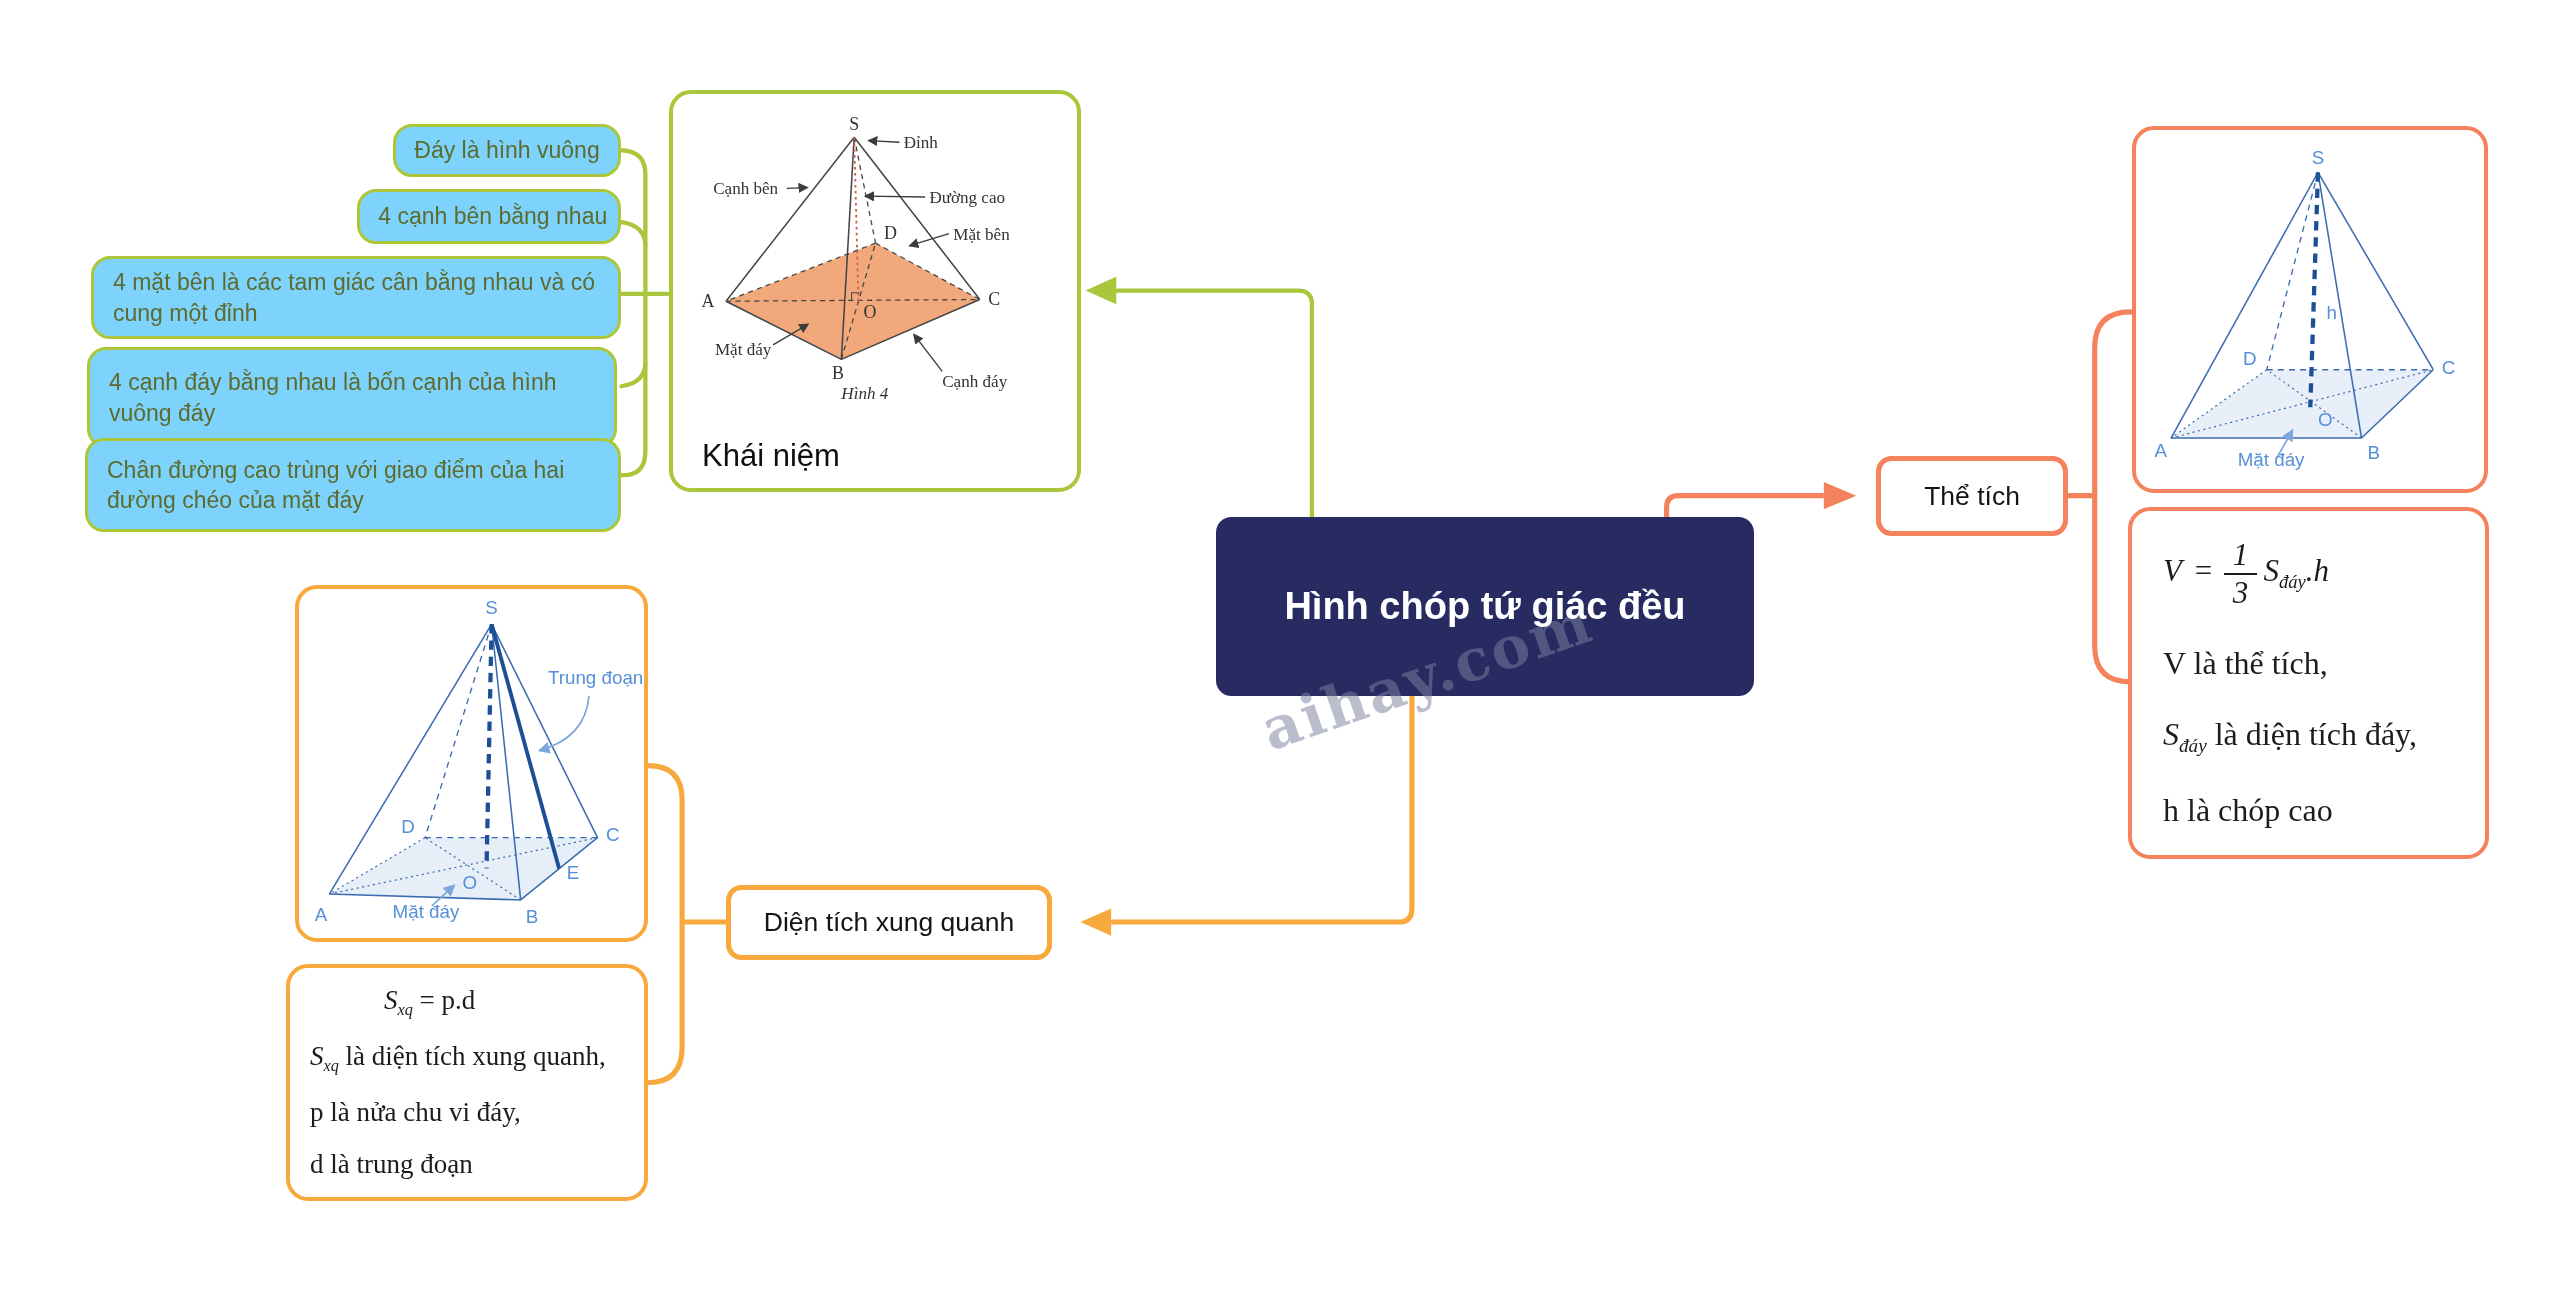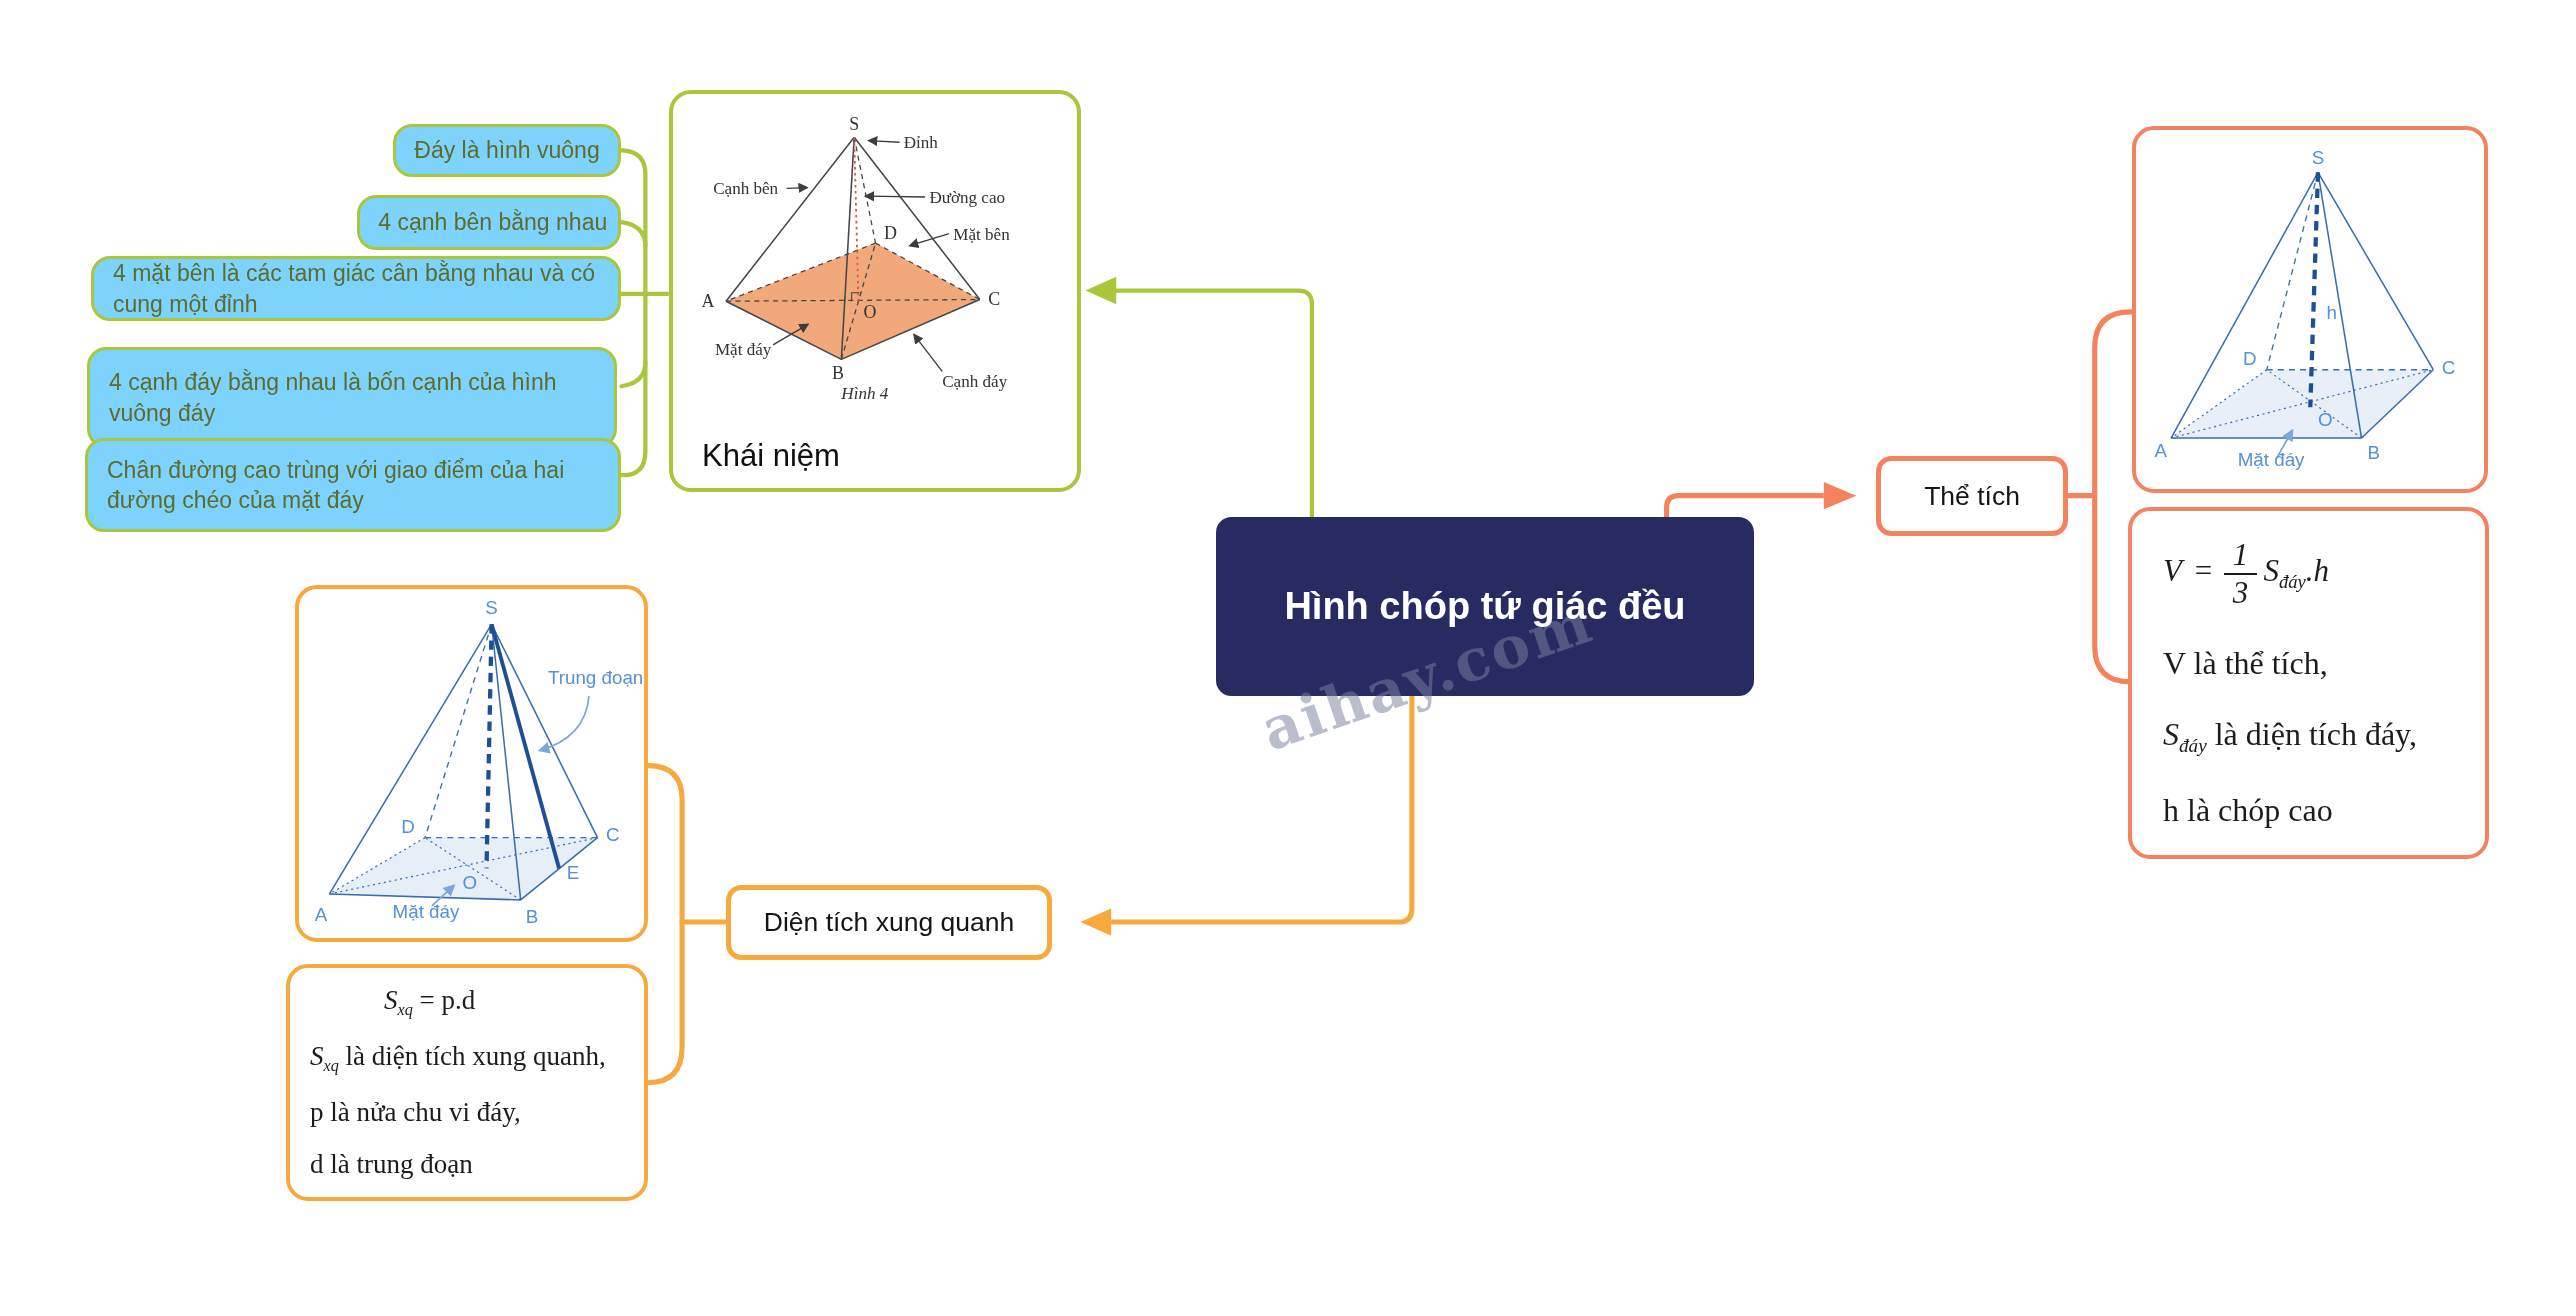--- a/index.html
+++ b/index.html
@@ -91,22 +91,22 @@
     <path d="M 1950,607 V 594 q 0,-14 14,-14 H 2134" stroke="#f4825c" stroke-width="6" fill="none"></path>
     <polygon points="2172,580 2134,564 2134,596" fill="#f4825c"></polygon>
 
     <g stroke="#f4825c" stroke-width="6" fill="none" stroke-linecap="round">
       <path d="M 2420,580 H 2451"></path>
       <path d="M 2493,365 q -42,0 -42,42 V 756 q 0,42 42,42"></path>
     </g>
   </svg>
 
   <div class="pill center" style="left:393px;top:124px;width:228px;height:53px;">Đáy là hình vuông</div>
-  <div class="pill center" style="left:357px;top:195px;width:264px;height:55px;padding-left:16px;">4 cạnh bên bằng nhau</div>
-  <div class="pill" style="left:91px;top:256px;width:530px;height:65px;">4 mặt bên là các tam giác cân bằng nhau và có cung một đỉnh</div>
+  <div class="pill center" style="left:357px;top:189px;width:264px;height:55px;padding-left:16px;">4 cạnh bên bằng nhau</div>
+  <div class="pill" style="left:91px;top:256px;width:530px;height:83px;">4 mặt bên là các tam giác cân bằng nhau và có cung một đỉnh</div>
   <div class="pill" style="left:87px;top:347px;width:530px;height:101px;">4 cạnh đáy bằng nhau là bốn cạnh của hình vuông đáy</div>
   <div class="pill" style="left:85px;top:438px;width:536px;height:94px;">Chân đường cao trùng với giao điểm của hai đường chéo của mặt đáy</div>
 
   <div class="frame green" style="left:669px;top:90px;width:412px;height:402px;"></div>
   <svg class="fig figA" style="left:679px;top:96px;" width="376" height="325" viewBox="0 0 440 380">
     <defs>
       <marker id="ahA" viewBox="0 0 10 10" refX="8.5" refY="5" markerWidth="7.5" markerHeight="7.5" orient="auto">
         <path d="M0,0 L10,5 L0,10 z" fill="#3c3c3c"></path>
       </marker>
     </defs>

